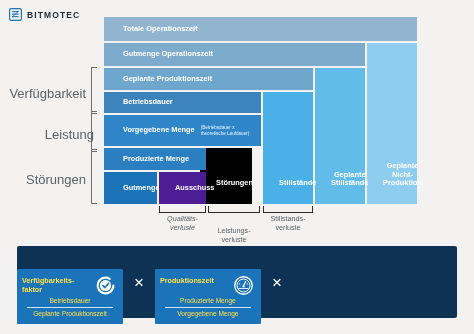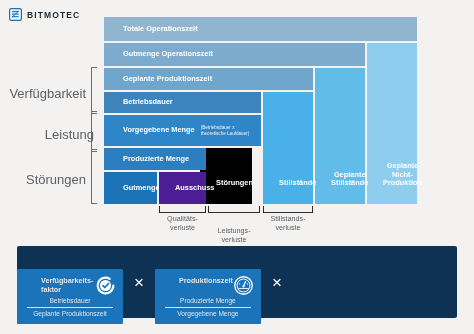--- a/index.html
+++ b/index.html
@@ -39,21 +39,21 @@
         border-bottom:1.6px solid #2b2b2b;}
   .lbrk-lab{position:absolute;font-size:7.2px;color:#5d6266;
             text-align:center;line-height:1.25;white-space:pre-line;}
 
   
   .oee{position:absolute;left:17px;top:246px;width:440px;height:72px;
        background:#0d3254;border-radius:2px;display:flex;align-items:center;}
   .oee-eq{font-size:19px;color:#ffffff;letter-spacing:.5px;
           padding:0 8px 0 16px;white-space:nowrap;font-weight:400;}
   .fbox{position:relative;width:106px;height:55px;background:#1b73b9;
-        border-radius:1px;color:#e5e5e5;box-sizing:border-box;padding:7px 8px 0 24px;margin-top:28px;}
+        border-radius:1px;color:#fde047;box-sizing:border-box;padding:7px 8px 0 5px;margin-top:28px;}
   .fbox .ftitle{font-size:7.2px;font-weight:700;line-height:1.25;
                 width:68px;white-space:pre-line;}
   .fbox .ficon{position:absolute;right:7px;top:6px;width:21px;height:21px;}
   .frac{position:absolute;left:8px;right:8px;bottom:5px;text-align:center;}
   .frac .num{font-size:6.6px;line-height:1.5;}
   .frac .den{font-size:6.6px;line-height:1.5;}
   .frac .rule{height:1px;background:#cfe6f7;margin:1px 2px;}
   .times{font-size:17px;color:#ffffff;font-weight:300;
          padding:0 11px;line-height:1;}
 </style>
@@ -132,21 +132,21 @@
     </div>
 
     <div class="bar" style="left:104px;top:172px;width:53px;height:32px;background:#1c74b8;">
       <span class="lbl">Gutmenge</span>
     </div>
     <div class="bar center" style="left:159px;top:172px;width:47px;height:32px;background:#4c1d95;">
       <span class="lbl">Ausschuss</span>
     </div>
 
     <div class="lbrk" style="left:159px;top:206px;width:47px;"></div>
-    <div class="lbrk-lab" style="left:149px;top:214px;width:67px;">Qualitäts-
+    <div class="lbrk-lab" style="left:149px;top:214px;width:67px;font-style:italic;">Qualitäts-
 verluste</div>
 
     <div class="lbrk" style="left:208px;top:206px;width:52px;"></div>
     <div class="lbrk-lab" style="left:200px;top:226px;width:68px;">Leistungs-
 verluste</div>
 
     <div class="lbrk" style="left:263px;top:206px;width:50px;"></div>
     <div class="lbrk-lab" style="left:254px;top:214px;width:68px;">Stillstands-
 verluste</div>
   </div>

